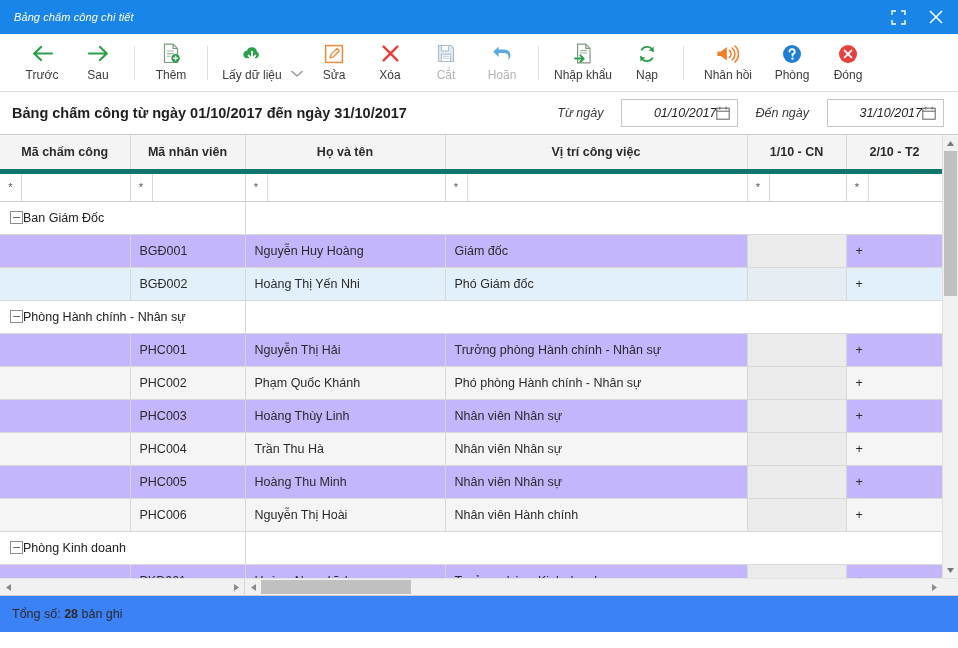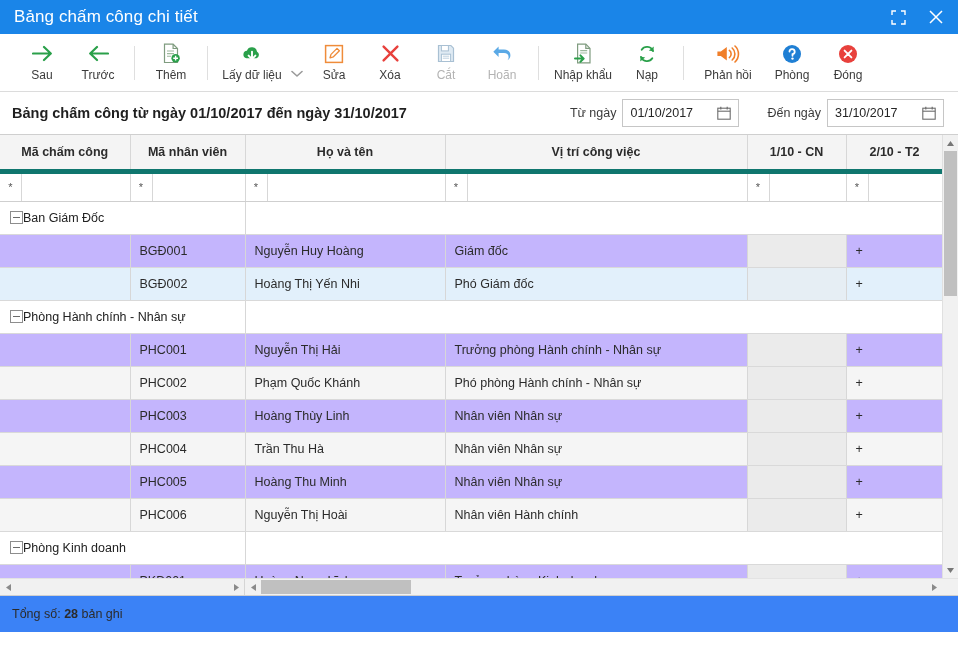--- a/index.html
+++ b/index.html
@@ -13,25 +13,26 @@
   
   .titlebar {
     height: 34px;
     background: #1a85e8;
     display: flex;
     align-items: center;
     padding: 0 10px 0 14px;
     color: #ffffff;
   }
   .titlebar .title {
-    font-size: 17px;
+    font-size: 11px;
     font-weight: 400;
     color: #ffffff;
     letter-spacing: .1px;
     flex: 1;
+    font-style: italic;
   }
   .titlebar .win-btns { display: flex; align-items: center; gap: 14px; }
   .win-btn {
     width: 24px; height: 24px;
     display: flex; align-items: center; justify-content: center;
     cursor: pointer;
   }
 
   
   .toolbar {
@@ -86,29 +87,30 @@
     padding: 0 14px 0 12px;
     background: #ffffff;
   }
   .report-title {
     font-size: 14.5px;
     font-weight: bold;
     color: #1f1f1f;
     flex: 1;
     white-space: nowrap;
   }
-  .date-group { display: flex; align-items: center; gap: 6px; margin-left: 28px; }
+  .date-group { display: flex; align-items: center; gap: 18px; margin-left: 17px; font-style: italic; }
   .date-label { font-size: 12.5px; color: #3a3a3a; white-space: nowrap; }
   .date-box {
     width: 117px; height: 28px;
     border: 1px solid #c6c6c6;
     background: #ffffff;
     display: flex; align-items: center;
     padding: 0 7px;
     cursor: text;
+    text-align: right;
   }
   .date-box .val { font-size: 12.5px; color: #252525; flex: 1; }
   .date-box .cal { display: flex; align-items: center; cursor: pointer; }
 
   
   .grid-wrap {
     position: relative;
     height: 462px;
     border-top: 1px solid #cfcfcf;
     border-bottom: 1px solid #cfcfcf;
@@ -259,33 +261,33 @@
       </svg>
     </div>
   </div>
 </div>
 
 <div class="toolbar">
 
   <div class="tb-item">
     <span class="ico">
       <svg width="21" height="17" viewBox="0 0 21 17">
+        <path d="M20 8.5H3M9 2L2.2 8.5 9 15" fill="none" stroke="#2aa04a" stroke-width="2.2" stroke-linecap="round" stroke-linejoin="round"></path>
+      </svg>
+    </span>
+    <span class="lbl">Trước</span>
+  </div>
+
+  <div class="tb-item">
+    <span class="ico">
+      <svg width="21" height="17" viewBox="0 0 21 17">
         <path d="M1 8.5h17M12 2l6.8 6.5L12 15" fill="none" stroke="#2aa04a" stroke-width="2.2" stroke-linecap="round" stroke-linejoin="round"></path>
       </svg>
     </span>
     <span class="lbl">Sau</span>
-  </div>
-
-  <div class="tb-item">
-    <span class="ico">
-      <svg width="21" height="17" viewBox="0 0 21 17">
-        <path d="M20 8.5H3M9 2L2.2 8.5 9 15" fill="none" stroke="#2aa04a" stroke-width="2.2" stroke-linecap="round" stroke-linejoin="round"></path>
-      </svg>
-    </span>
-    <span class="lbl">Trước</span>
   </div>
 
   <div class="tb-sep"></div>
 
   <div class="tb-item">
     <span class="ico">
       <svg width="19" height="21" viewBox="0 0 19 21">
         <path d="M2.5 1.2h8.6l4.4 4.3v14H2.5z" fill="#ffffff" stroke="#7f9c7f" stroke-width="1.2"></path>
         <path d="M11.1 1.2v4.3h4.4" fill="none" stroke="#7f9c7f" stroke-width="1.2"></path>
         <path d="M5 8h7M5 10.6h7M5 13.2h4" stroke="#9db89d" stroke-width="1.1"></path>
@@ -382,21 +384,21 @@
 
   <div class="tb-sep"></div>
 
   <div class="tb-item wide">
     <span class="ico">
       <svg width="24" height="18" viewBox="0 0 24 18">
         <path d="M1.4 6.4h3.4l6-4.4v13.4l-6-4.4H1.4z" fill="#f07f2a"></path>
         <path d="M13.4 5.4a4.6 4.6 0 0 1 0 7.2M16.2 3a8 8 0 0 1 0 12M19 1a11 11 0 0 1 0 16" fill="none" stroke="#f07f2a" stroke-width="1.6" stroke-linecap="round"></path>
       </svg>
     </span>
-    <span class="lbl">Phản hồi</span>
+    <span class="lbl">Nhân hồi</span>
   </div>
 
   <div class="tb-item">
     <span class="ico">
       <svg width="20" height="20" viewBox="0 0 20 20">
         <circle cx="10" cy="10" r="9" fill="#1f7fd4"></circle>
         <path d="M7.5 7.6a2.6 2.6 0 1 1 3 2.6v1.6" fill="none" stroke="#ffffff" stroke-width="1.8" stroke-linecap="round"></path>
         <circle cx="10.5" cy="14.6" r="1.2" fill="#ffffff"></circle>
       </svg>
     </span>

